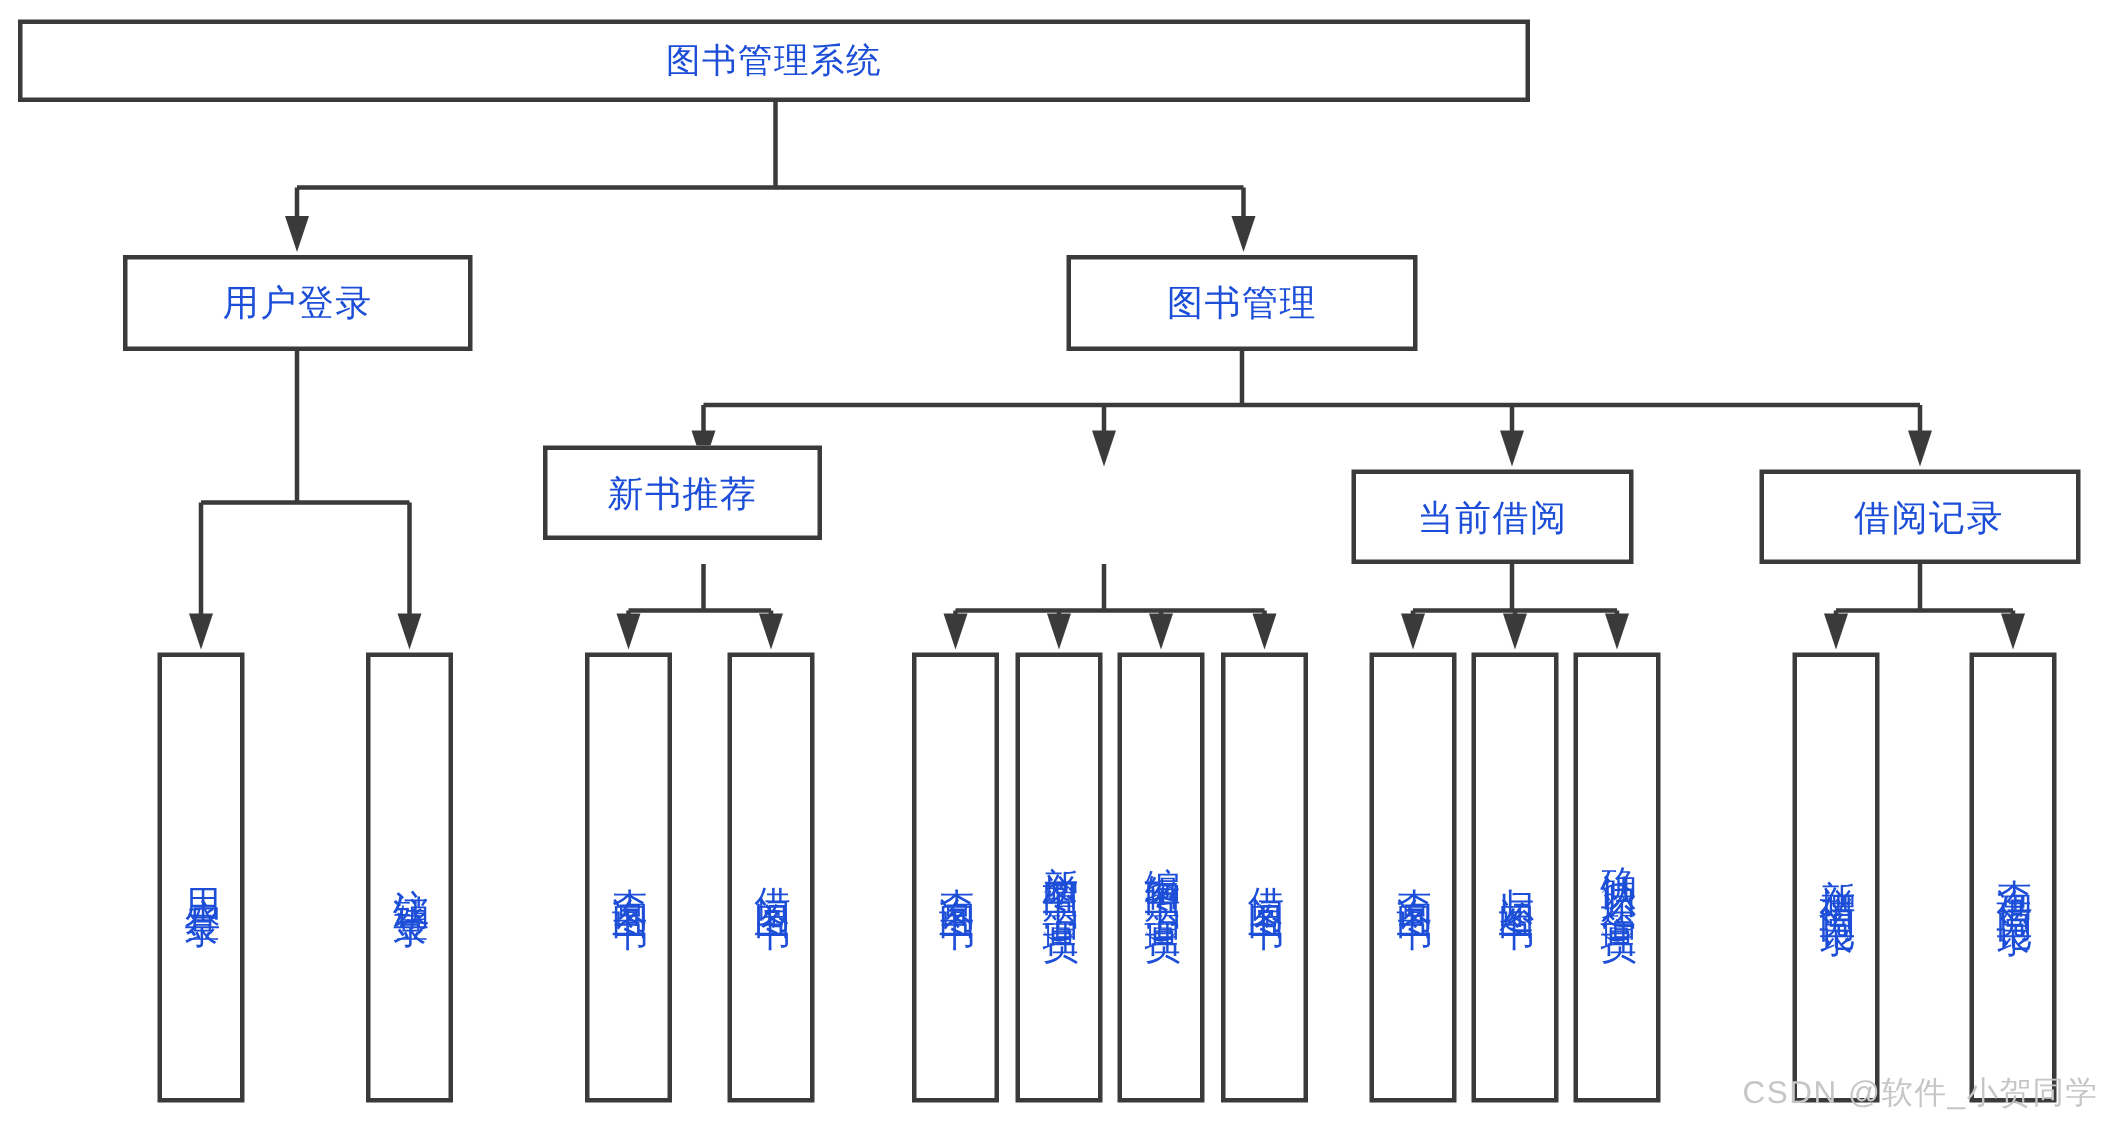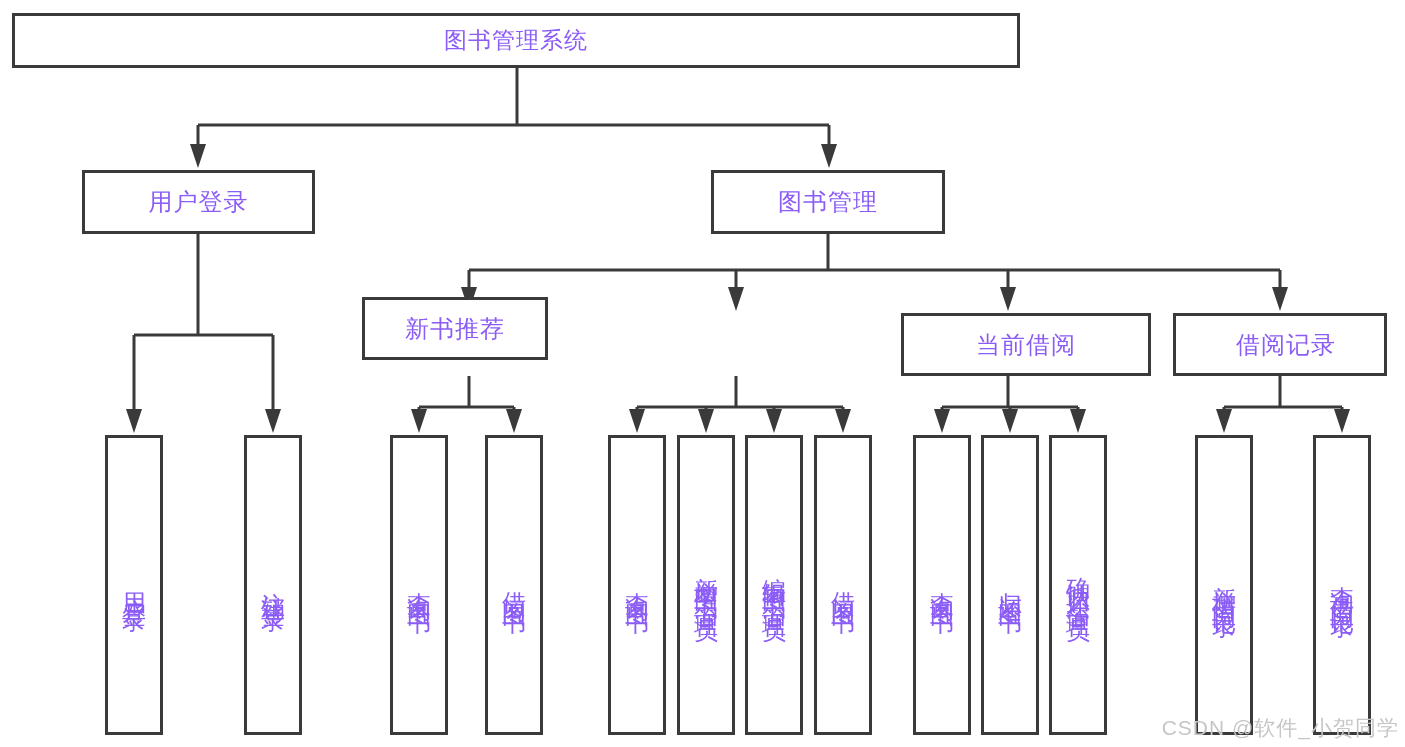--- a/index.html
+++ b/index.html
@@ -2,21 +2,21 @@
 <html><head>
 <meta charset="utf-8">
 <style>
   html,body{margin:0;padding:0;background:#ffffff;}
   #canvas{
     position:relative;width:1405px;height:747px;background:#ffffff;
     font-family:"Liberation Sans", sans-serif;overflow:hidden;
   }
   .box{
     position:absolute;box-sizing:border-box;background:#ffffff;
-    border:3px solid #3a3a3a;color:#8b5cf6;
+    border:3px solid #3a3a3a;color:#1d4ed8;
     display:flex;align-items:center;justify-content:center;
     font-size:24px;letter-spacing:1px;z-index:2;
   }
   .root{font-size:23px;}
   .vbox span{
     writing-mode:vertical-rl;text-orientation:mixed;
     letter-spacing:6px;line-height:1;
   }
   #connectors{position:absolute;left:0;top:0;z-index:1;pointer-events:none;}
   #connectors path{stroke:#3a3a3a;stroke-width:3;fill:none;}
@@ -66,21 +66,21 @@
     <polygon points="1216,409 1232,409 1224,433"></polygon>
     <polygon points="1334,409 1350,409 1342,433"></polygon>
   </svg>
 
   <div class="box root" style="left:12px;top:13px;width:1008px;height:55px;">图书管理系统</div>
 
   <div class="box" style="left:82px;top:170px;width:233px;height:64px;">用户登录</div>
   <div class="box" style="left:711px;top:170px;width:234px;height:64px;text-align:center;">图书管理</div>
 
   <div class="box" style="left:362px;top:297px;width:186px;height:63px;">新书推荐</div>
-  <div class="box" style="left:901px;top:313px;width:250px;height:63px;">当前借阅</div>
+  <div class="box" style="left:901px;top:313px;width:188px;height:63px;">当前借阅</div>
   <div class="box" style="left:1173px;top:313px;width:214px;height:63px;padding-left:12px;">借阅记录</div>
 
   <div class="box vbox" style="left:105px;top:435px;width:58px;height:300px;">
     <span>用户登录</span>
     </div>
   <div class="box vbox" style="left:244px;top:435px;width:58px;height:300px;">
     <span>注销登录</span>
     </div>
 
   <div class="box vbox" style="left:390px;top:435px;width:58px;height:300px;">

